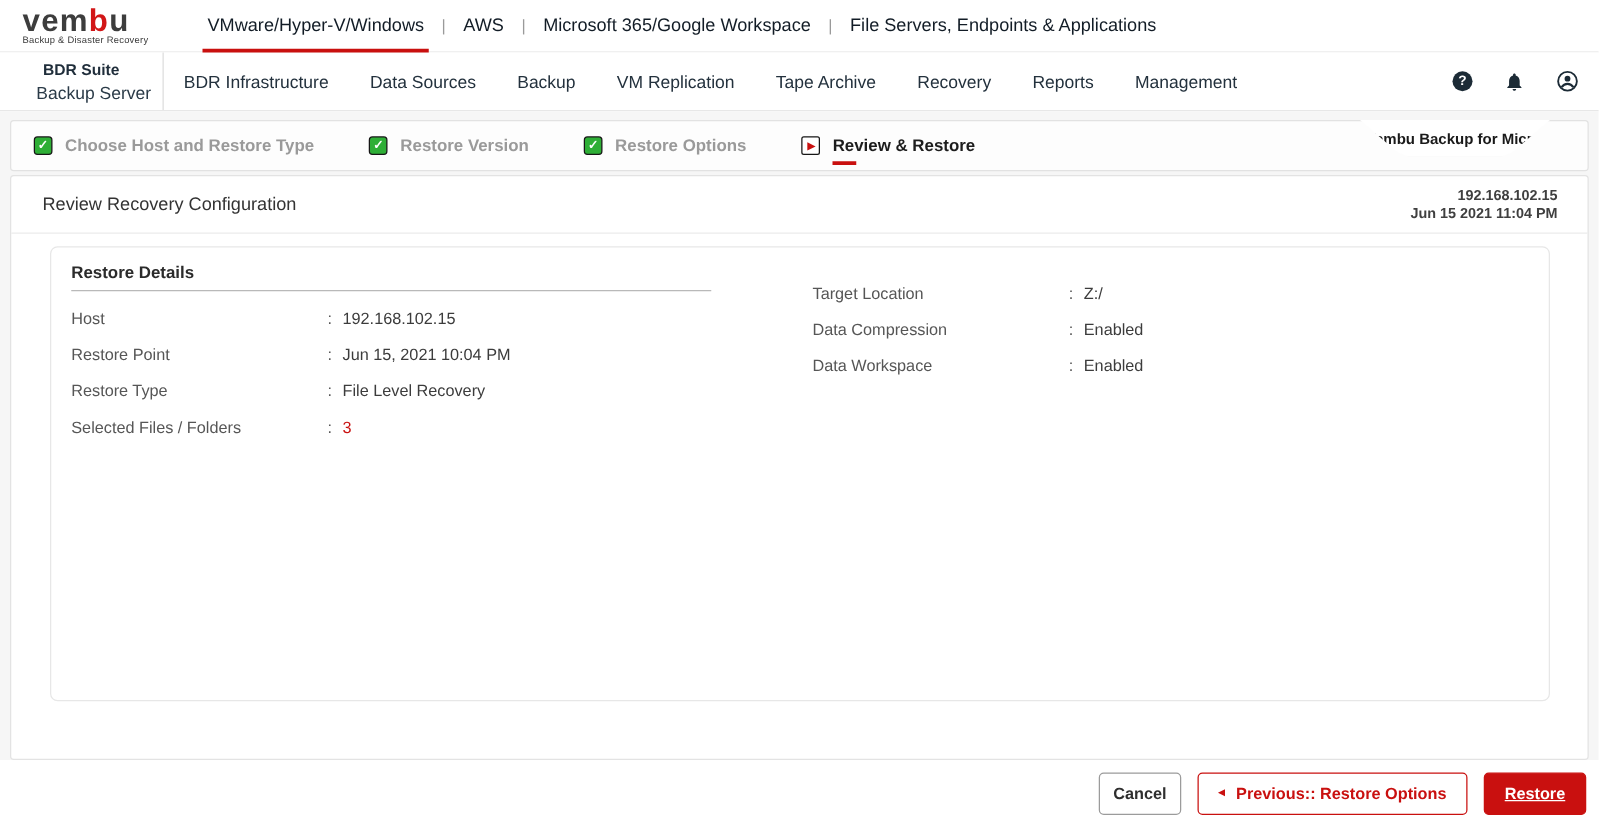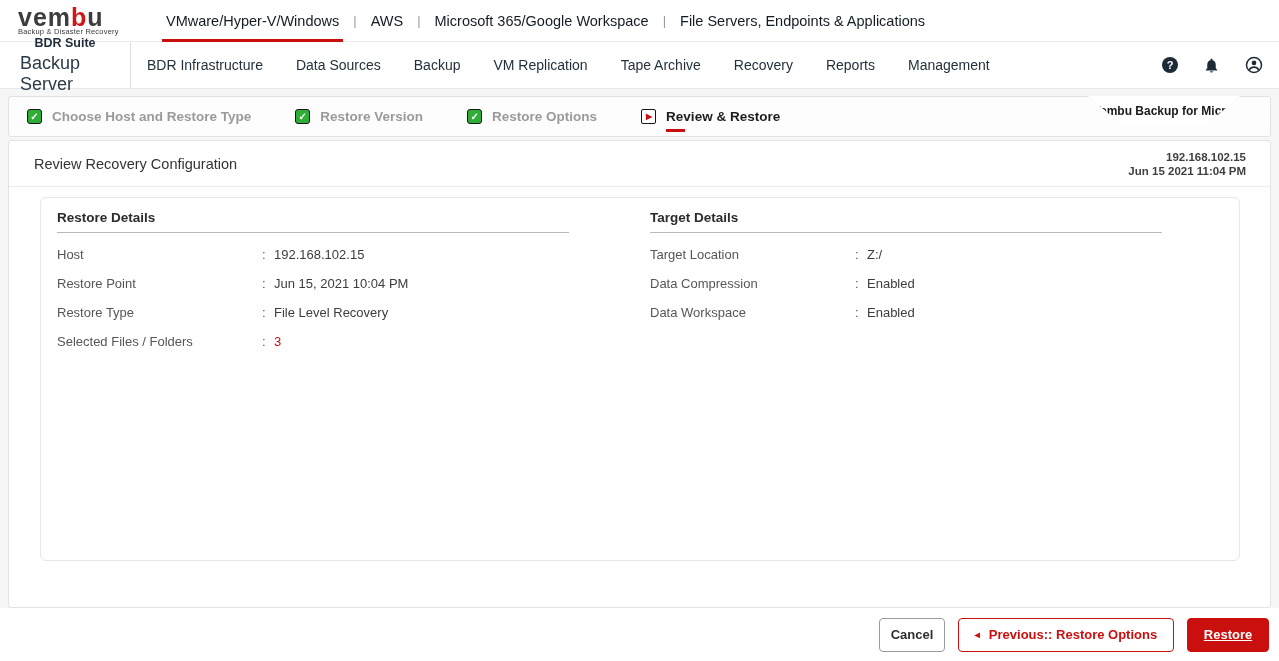--- a/index.html
+++ b/index.html
@@ -14,21 +14,21 @@
   .logo-tag { font-size:7.5px; font-weight:400; color:#3a3a3a; letter-spacing:.2px; margin-top:-2px; }
   .product-nav { display:flex; align-items:stretch; margin-left:32px; }
   .pnav-item { display:flex; align-items:center; padding:0 4px; font-size:14.5px; font-weight:500; color:#121c26; position:relative; cursor:pointer; }
   .pnav-item.active::after { content:""; position:absolute; left:0; right:0; bottom:-1px; height:3px; background:var(--accent); }
   .pnav-sep { display:flex; align-items:center; color:#9a9a9a; font-size:13px; padding:0 10px; }
 
   
   .subbar { height:47px; display:flex; align-items:stretch; border-bottom:1px solid #e7e7e7; background:#fff; }
   .suite { width:131px; border-right:1px solid #ddd; display:flex; flex-direction:column; align-items:center; justify-content:center; }
   .suite-title { font-size:12.5px; font-weight:700; color:#1f2d3a; }
-  .suite-sub { font-size:18px; color:#2a3a47; margin-top:3px;padding-left:20px; }
+  .suite-sub { font-size:14px; color:#2a3a47; margin-top:3px;padding-left:20px; }
   .app-menu { display:flex; align-items:center; gap:33px; margin-left:16px; }
   .amenu-item { font-size:14px; color:#23313d; cursor:pointer; }
   .top-icons { margin-left:auto; display:flex; align-items:center; gap:25px; padding-right:16px; }
   .icon-btn { cursor:pointer; display:flex; align-items:center; justify-content:center; }
   .help-circle { width:16px; height:16px; border-radius:50%; background:var(--ink); color:#fff; font-size:11px; font-weight:700; display:flex; align-items:center; justify-content:center; }
 
   
   .page-wrap { background:#f6f6f6; padding:7px 8px 0 8px; height:519px; }
 
   
@@ -171,21 +171,20 @@
           <span class="dvalue">File Level Recovery</span>
         </div>
         <div class="drow">
           <span class="dlabel">Selected Files / Folders</span>
           <span class="dcolon">:</span>
           <span class="dvalue hl">3</span>
         </div>
       </div>
 
       <div class="dcol">
-        <div class="dcol-title">Target Details</div>
         <div class="drow">
           <span class="dlabel">Target Location</span>
           <span class="dcolon">:</span>
           <span class="dvalue">Z:/</span>
         </div>
         <div class="drow">
           <span class="dlabel">Data Compression</span>
           <span class="dcolon">:</span>
           <span class="dvalue">Enabled</span>
         </div>

